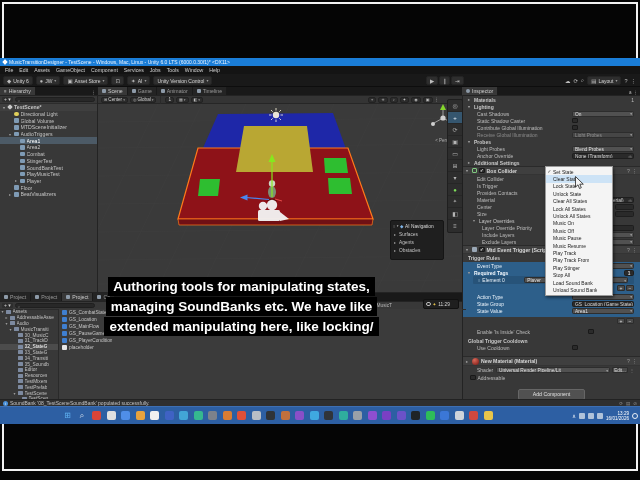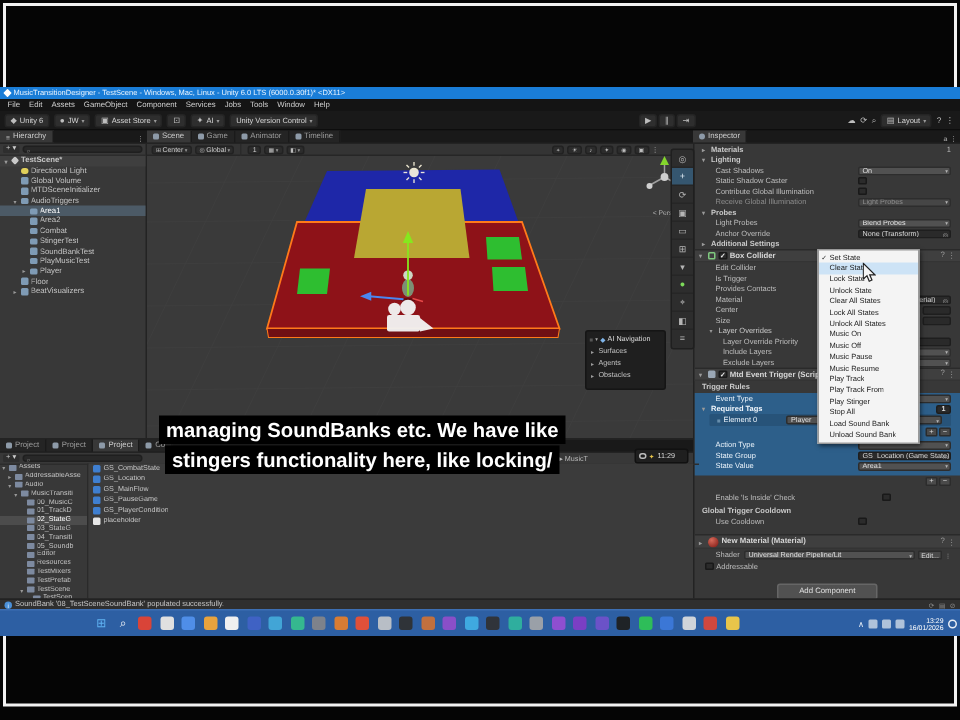--- a/index.html
+++ b/index.html
@@ -885,22 +885,23 @@
     <div class="tscell" style="border-bottom:none;">≡</div>
   </div>
 
   <div id="overlay-badge">
     <span class="ic"></span>
     <span style="color:#e8c54a;font-size:4.5px;">✦</span>
     <span class="tm">11:29</span>
   </div>
 
   <div id="caption">
+      <div class="capline">Authoring tools for manipulating states,</div>
       <div class="capline">managing SoundBanks etc. We have like</div>
-      <div class="capline">stingers functionality here, like locking/</div>
+      <div class="capline">extended manipulating here, like locking/</div>
     </div>
 
   <div id="ctxmenu">
       <div class="cmrow">
         <span class="cmcheck">✓</span>
         <span class="nowrap">Set State</span>
       </div>
       <div class="cmrow hl">
         <span class="cmcheck"></span>
         <span class="nowrap">Clear State</span>

